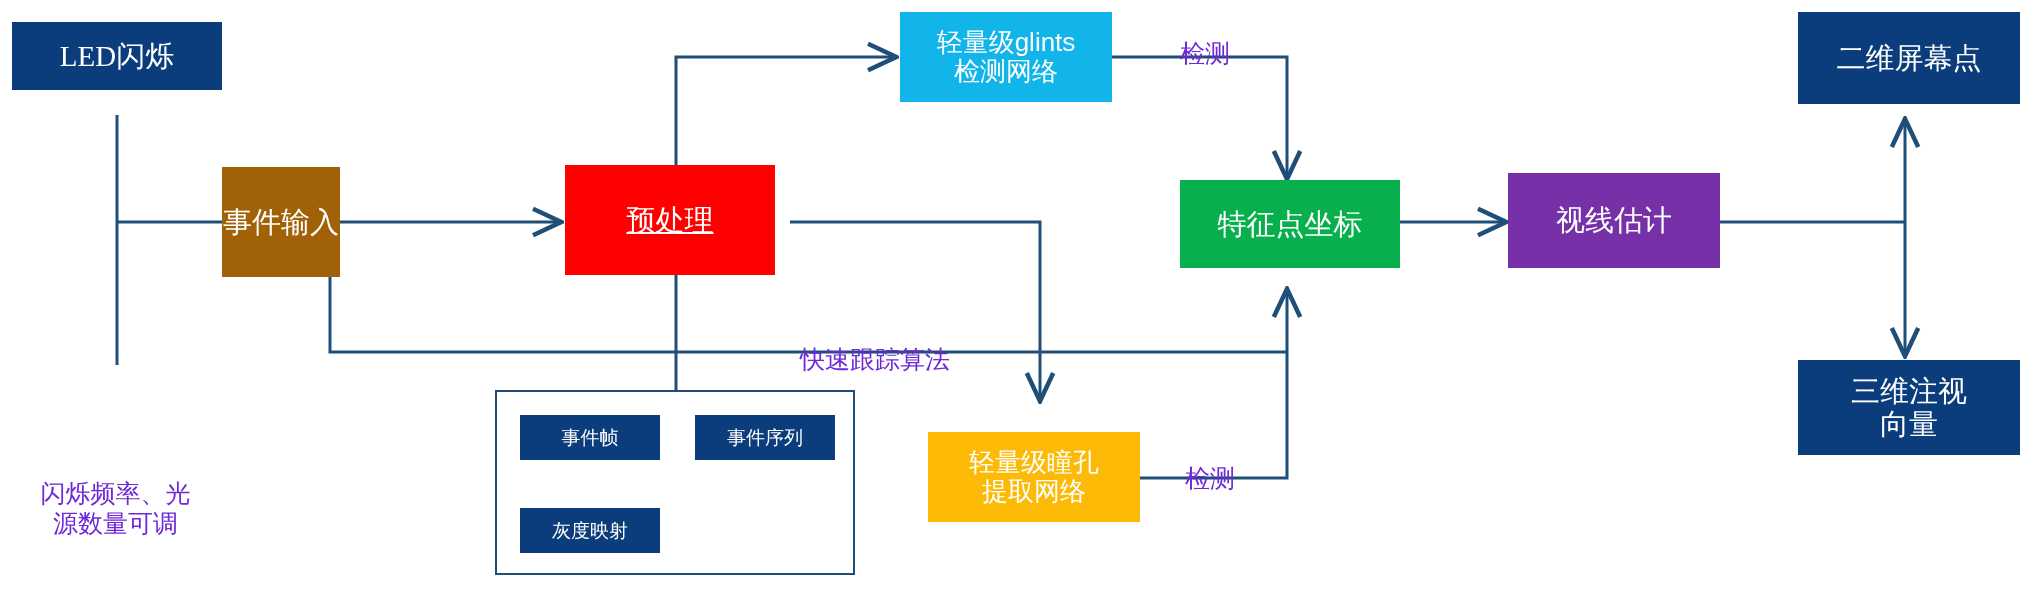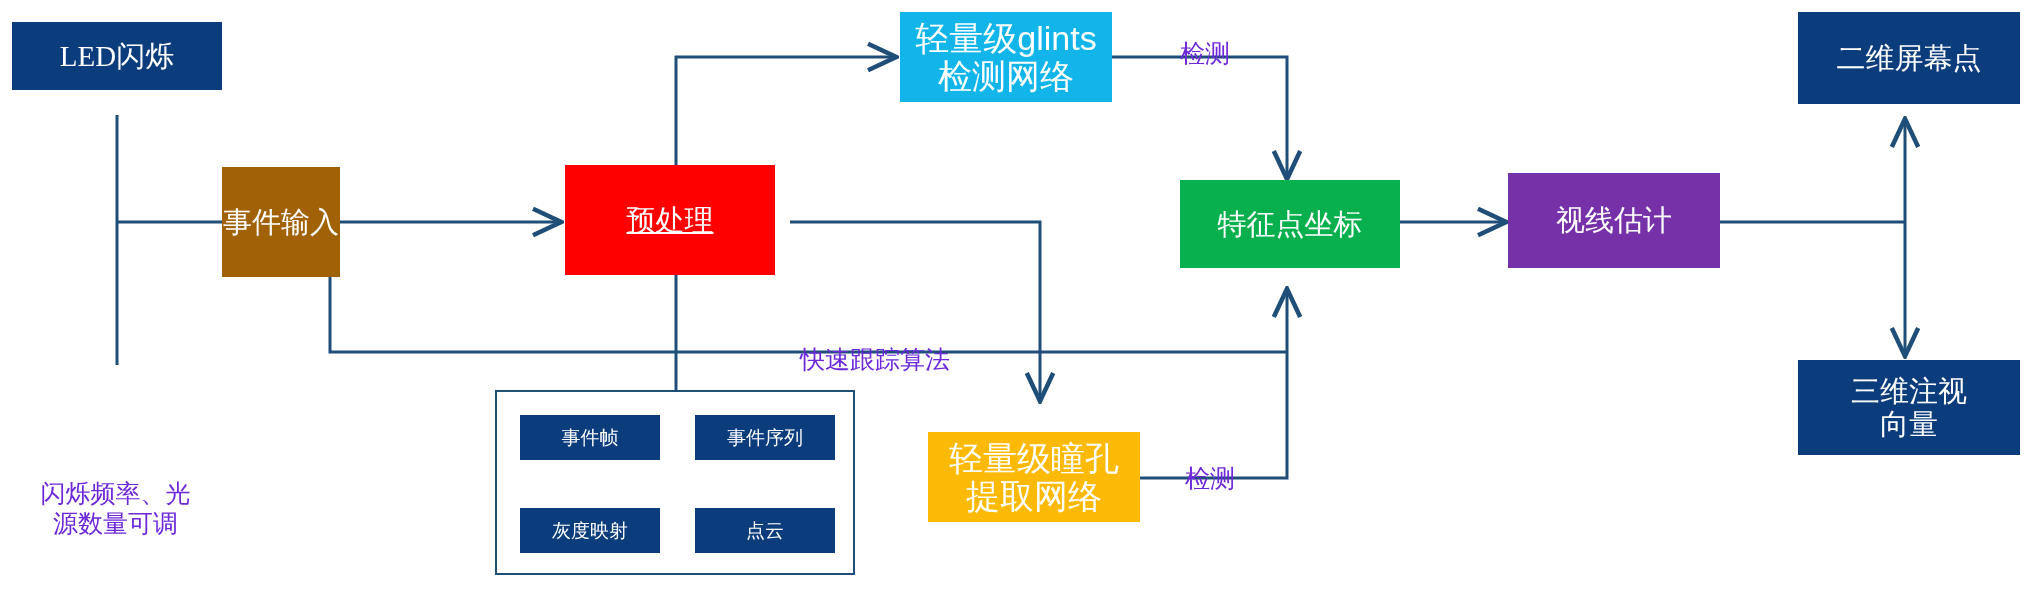--- a/index.html
+++ b/index.html
@@ -22,21 +22,21 @@
   }
   .navy      { background: #0B3C7B; }
   .bluemid   { background: #a16207; }
   .red       { background: #FE0000; }
   .cyan      { background: #12B5EA; }
   .green     { background: #08B04D; }
   .purple    { background: #7630A8; }
   .amber     { background: #FCBA07; }
 
   .big   { font-size: 29px; }
-  .med   { font-size: 34px; }
+  .med   { font-size: 26px; }
   .small { font-size: 19px; }
 
   .plainlabel {
     position: absolute;
     color: #6d28d9;
     font-size: 25px;
     line-height: 1.22;
     text-align: center;
     white-space: pre-line;
   }
@@ -149,17 +149,14 @@
   </div>
 
   <div class="node navy small" style="left:695px; top:415px; width:140px; height:45px;">
     <span>事件序列</span>
   </div>
 
   <div class="node navy small" style="left:520px; top:508px; width:140px; height:45px;">
     <span>灰度映射</span>
   </div>
 
-  <div class="node navy small" style="left:695px; top:508px; width:140px; height:45px;">
-    <span>点云</span>
-  </div>
 
 </div>
 
 </body></html>

